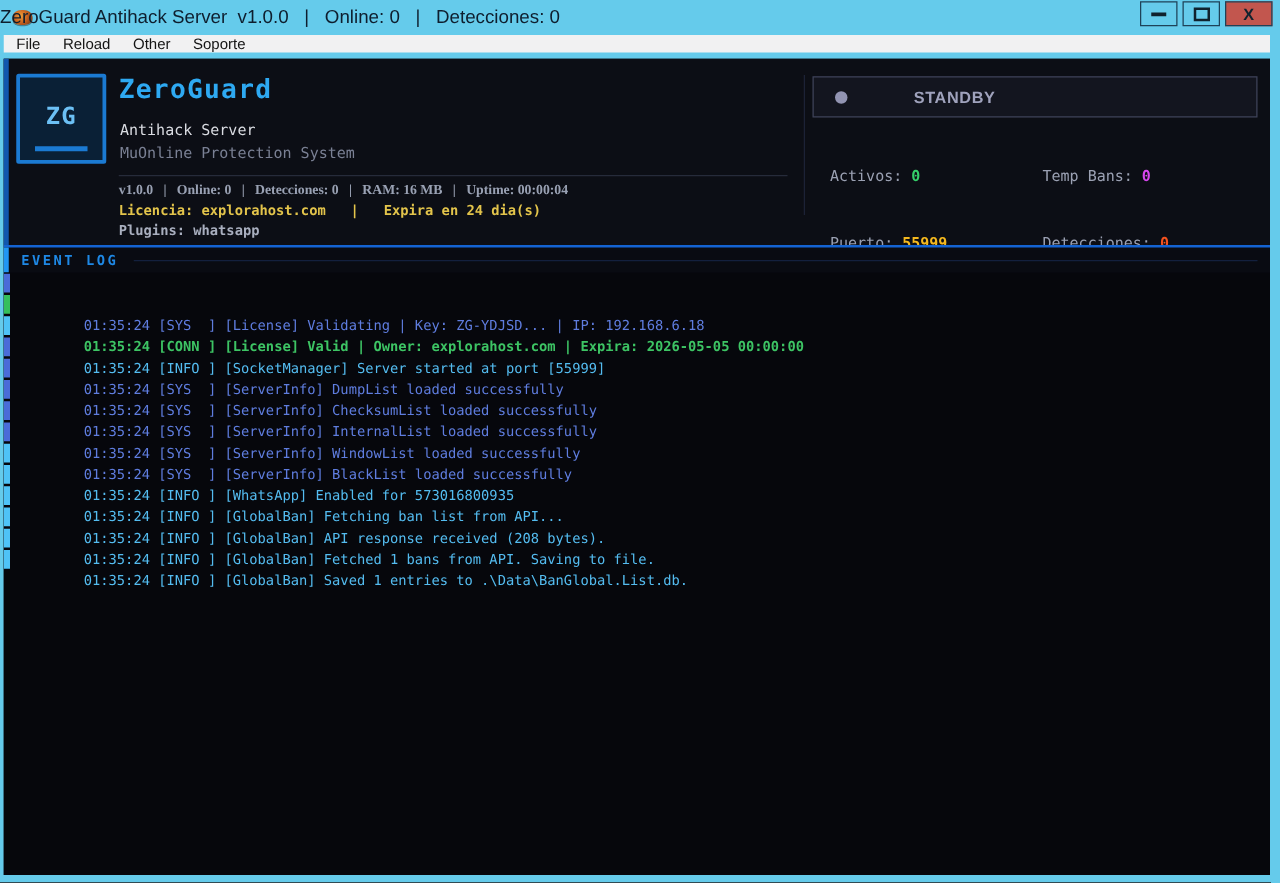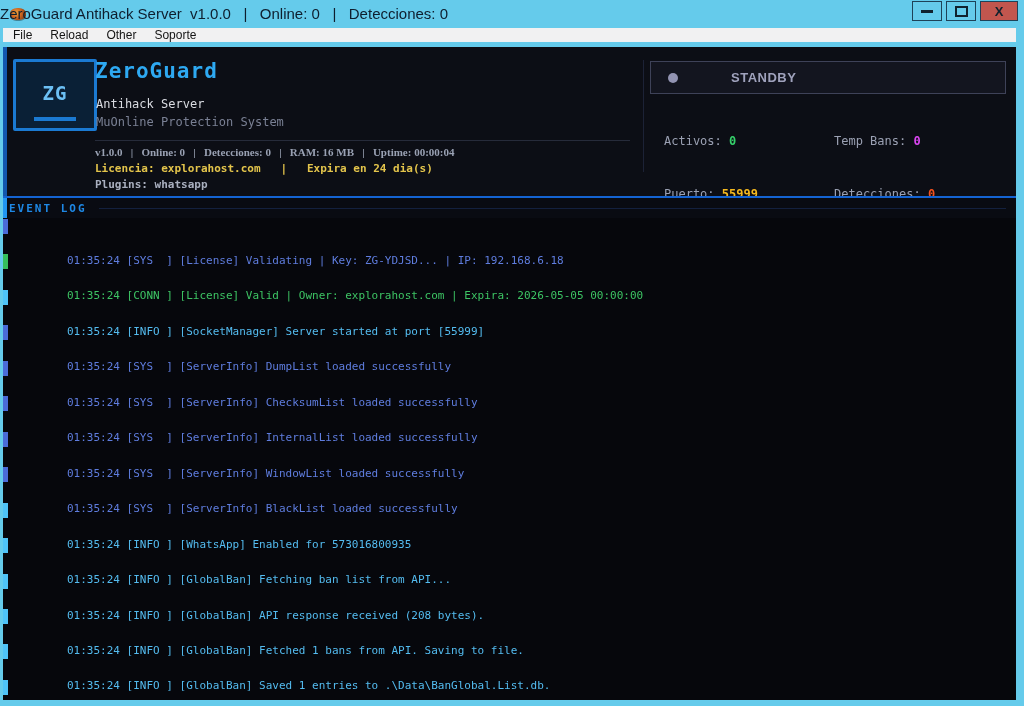--- a/index.html
+++ b/index.html
@@ -28,21 +28,21 @@
   .menu-item{padding:0 9px;display:flex;align-items:center;}
   .menu-item:first-child{padding-left:10px;}
 
   
   .content{position:absolute;top:47px;left:3px;right:8px;bottom:6px;background:#0B0D14;}
 
   
   .header{position:absolute;top:0;left:0;right:0;height:149px;background:#0C0E15;}
   .header-accent{position:absolute;left:0;top:0;width:4px;height:100%;background:#1257AE;}
   .logo{position:absolute;left:10px;top:12px;width:66px;height:66px;background:#0A2036;
-    border:3px solid #1B7AD2;border-radius:2px;box-sizing:content-box;padding-left:12px;}
+    border:3px solid #1B7AD2;border-radius:2px;box-sizing:content-box;}
   .logo-text{position:absolute;left:0;right:0;top:20px;text-align:center;
     color:#6CC0F5;font-weight:bold;font-size:19px;letter-spacing:1px;}
   .logo-bar{position:absolute;bottom:7px;left:50%;transform:translateX(-50%);width:42px;height:4px;background:#1B7AD2;}
   .app-name{position:absolute;left:92px;top:12px;font-size:21px;font-weight:bold;color:#2EA9F2;letter-spacing:1px;}
   .subtitle{position:absolute;left:93px;top:50px;font-size:12px;color:#DADCE2;}
   .tagline{position:absolute;left:93px;top:68px;font-size:12px;color:#7A8094;}
   .hr{position:absolute;left:92px;top:93px;width:535px;height:1px;background:#262B3A;}
   .stats-line{position:absolute;left:92px;top:99px;font-size:11px;font-weight:bold;color:#99A1B3;white-space:pre;font-family:Liberation Serif, serif;}
   .license-line{position:absolute;left:92px;top:115px;font-size:11px;font-weight:bold;color:#E3C44B;white-space:pre;}
   .plugins-line{position:absolute;left:92px;top:131px;font-size:11px;font-weight:bold;color:#A9AFBF;white-space:pre;}
@@ -56,30 +56,30 @@
   .stats-grid{position:absolute;left:661px;top:60px;display:grid;grid-template-columns:170px auto;
     row-gap:12px;font-size:12px;}
   .stat-cell{white-space:pre;margin-top:27px;}
   .stat-label{color:#9BA1B3;}
   .stat-value{font-weight:bold;}
 
   
   .eventlog-band{position:absolute;top:149px;left:0;right:0;height:22px;background:#090B12;
     border-top:2px solid #1463D2;box-sizing:border-box;display:flex;align-items:center;}
   .band-accent{position:absolute;left:0;top:0;bottom:0;width:4px;background:#2196F3;}
-  .band-title{margin-left:6px;font-size:11px;font-weight:bold;color:#1E88E5;letter-spacing:2px;}
+  .band-title{margin-left:14px;font-size:11px;font-weight:bold;color:#1E88E5;letter-spacing:2px;}
   .band-rule{flex:1;height:1px;background:#13203E;margin:0 10px 0 12px;}
 
   
   .log-area{position:absolute;top:171px;left:0;right:0;bottom:0;background:#06070C;
-    display:flex;flex-direction:column;justify-content:space-between;padding-bottom:4px;overflow:hidden;}
+    display:flex;flex-direction:column;justify-content:flex-start;padding-bottom:4px;overflow:hidden;}
   .log-row{position:relative;height:17px;line-height:17px;padding-left:11px;font-size:11px;white-space:pre;}
   .log-marker{position:absolute;left:0;top:1px;width:5px;height:15px;}
   .lvl-sys  .log-text{color:#5F7DDF;} .lvl-sys  .log-marker{background:#4A6CD8;}
-  .lvl-conn .log-text{color:#3DC464;} .lvl-conn .log-marker{background:#35BF5C;}
+  .lvl-conn .log-text{color:#3DC464;font-weight:bold;} .lvl-conn .log-marker{background:#35BF5C;}
   .lvl-info .log-text{color:#54BCF0;} .lvl-info .log-marker{background:#4FC3F7;}
 </style>
 </head>
 <body>
 
 <div class="window">
 
   <div class="titlebar">
     <div class="app-icon"></div>
     <div class="window-title">ZeroGuard Antihack Server  v1.0.0   |   Online: 0   |   Detecciones: 0</div>

